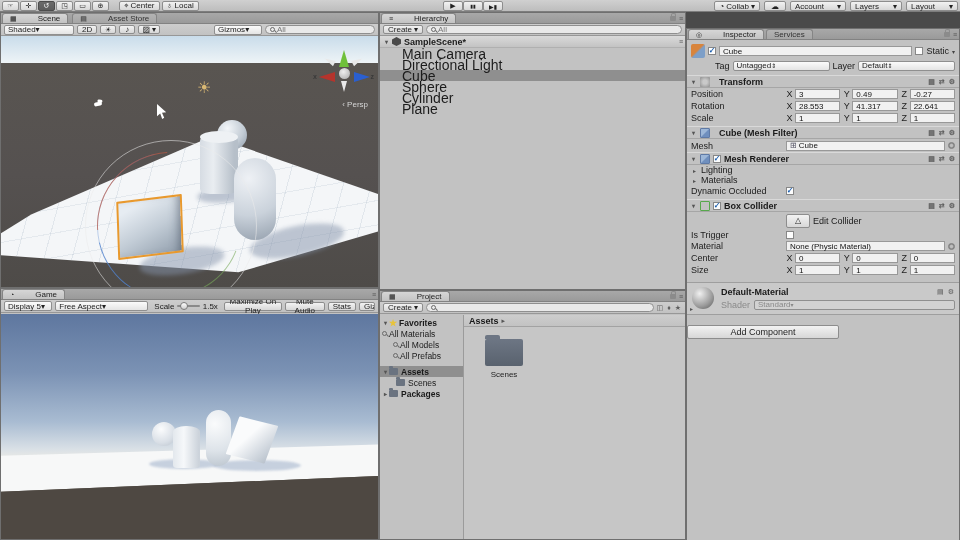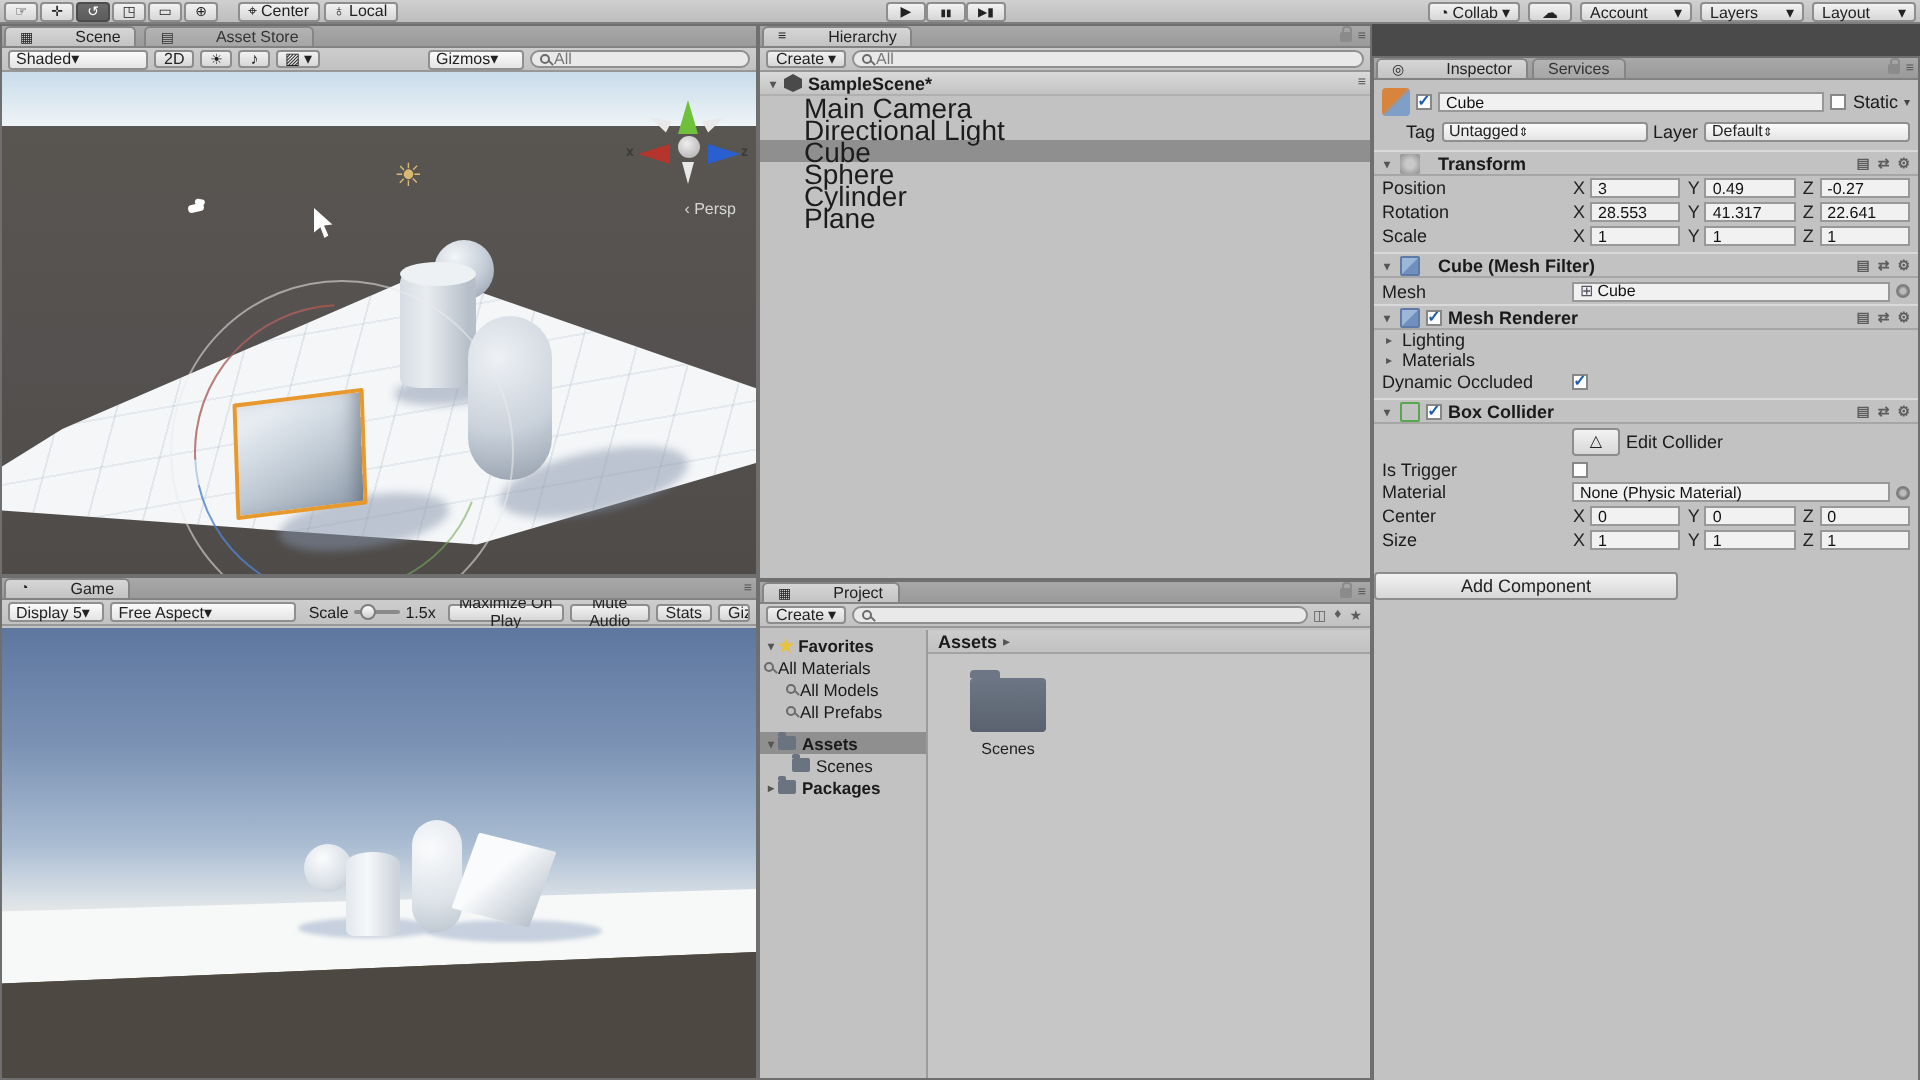--- a/index.html
+++ b/index.html
@@ -475,21 +475,21 @@
         <div style="width:14px;height:14px;border-radius:2px;background:linear-gradient(135deg,#d8843c 0 45%,#7d9fc8 55% 100%);flex:none"></div>
         <span class="cb on"></span>
         <div class="tf" style="flex:1">
             <span>Cube</span>
           </div>
         <span class="cb"></span>
         <span>Static</span>
         <span style="font-size:6px;color:#444">▾</span>
       </div>
       <div class="irow" style="height:13px">
-        <span style="margin-left:12px">Tag</span>
+        <span style="margin-left:24px">Tag</span>
         <div class="dd" style="flex:1">
             <span>Untagged</span>
             <span style="font-size:6px">⇕</span>
           </div>
         <span>Layer</span>
         <div class="dd" style="flex:1">
             <span>Default</span>
             <span style="font-size:6px">⇕</span>
           </div>
       </div>
@@ -677,20 +677,38 @@
           </div>
         <div class="vec">
             <span class="ax">Z</span>
             <div class="tf">
               <span>1</span>
             </div>
           </div>
       </div>
 
       
+      <div id="matstrip" style="margin-top:6px">
+        <div class="matball"></div>
+        <div class="r" style="padding-left:30px;height:12px;justify-content:space-between">
+          <span style="font-weight:bold">Default-Material</span>
+          <span class="r" style="gap:3px">
+              <span class="gicons">▤</span>
+              <span class="gicons">⚙</span>
+            </span>
+        </div>
+        <div class="r" style="padding-left:30px;height:13px;gap:4px">
+          <span class="graytext">Shader</span>
+          <div class="dd" style="flex:1;background:#d2d2d2;color:#8a8a8a">
+              <span>Standard</span>
+              <span style="font-size:6px">▾</span>
+            </div>
+        </div>
+        <span class="fold" style="position:absolute;left:1px;bottom:2px">▸</span>
+      </div>
 
       <button class="btn" id="addcomp">
           <span>Add Component</span>
         </button>
     </div>
   </div>
 
 </div>
 
 </body></html>

